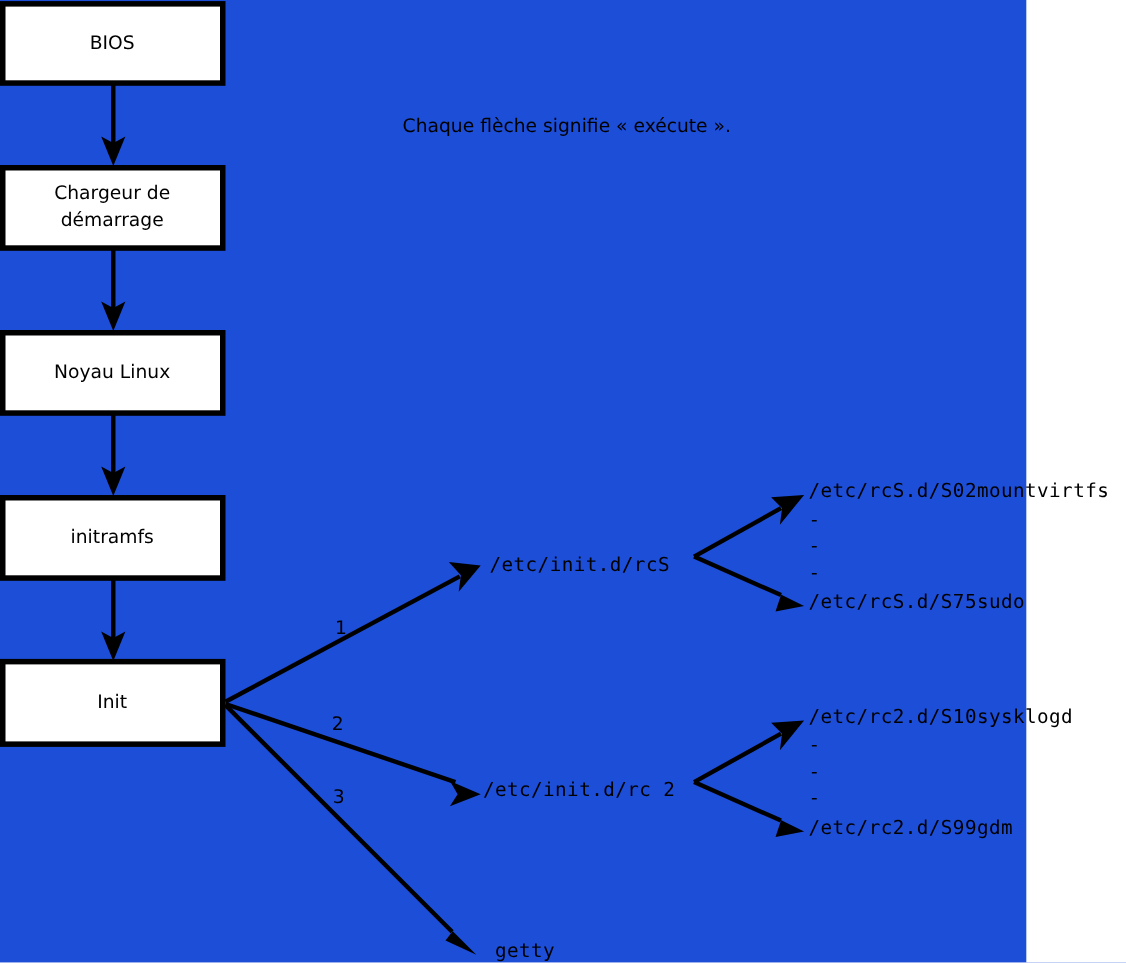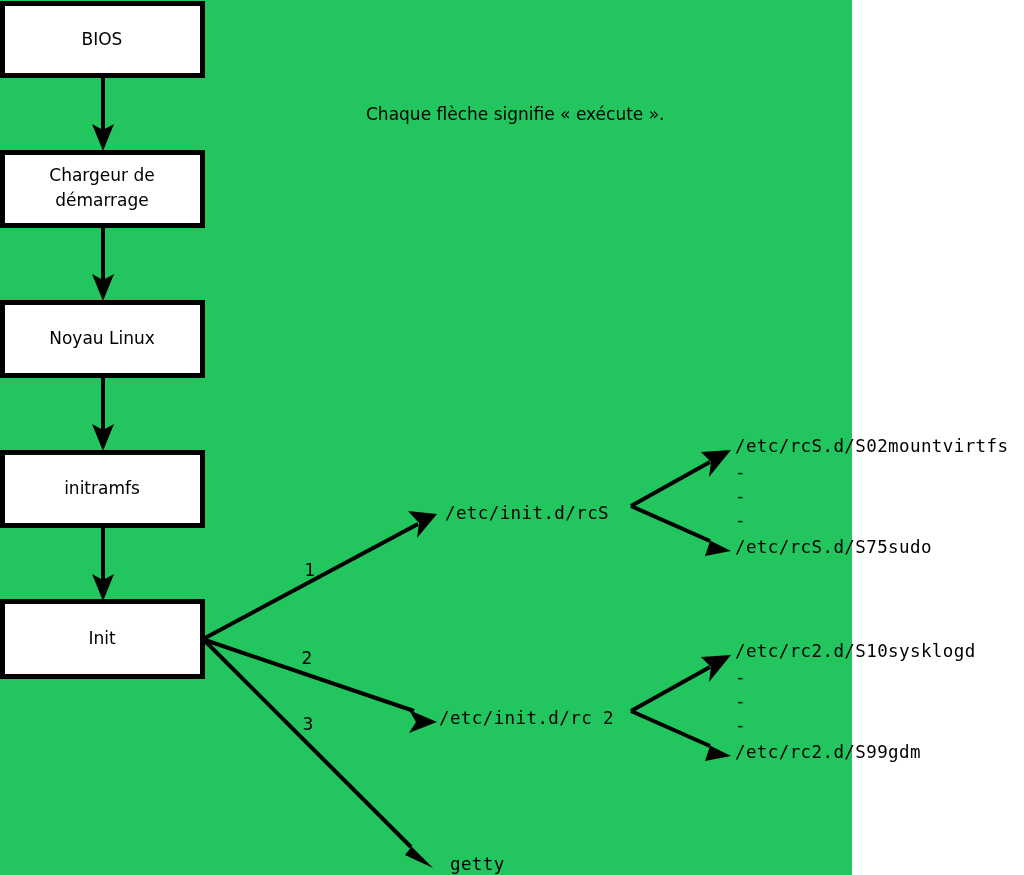--- a/index.html
+++ b/index.html
@@ -8,23 +8,23 @@
     background: #ffffff;
   }
   body {
     width: 1024px;
     height: 875px;
     overflow: hidden;
     font-family: "DejaVu Sans", sans-serif;
   }
   #diagram-root {
     position: relative;
-    width: 852px;
+    width: 933px;
     height: 875px;
-    background: #22c55e;
+    background: #1d4ed8;
   }
   svg.diagram {
     display: block;
     width: 1024px;
     height: 875px;
   }
   .box-rect {
     fill: #ffffff;
     stroke: #000000;
     stroke-width: 5;

